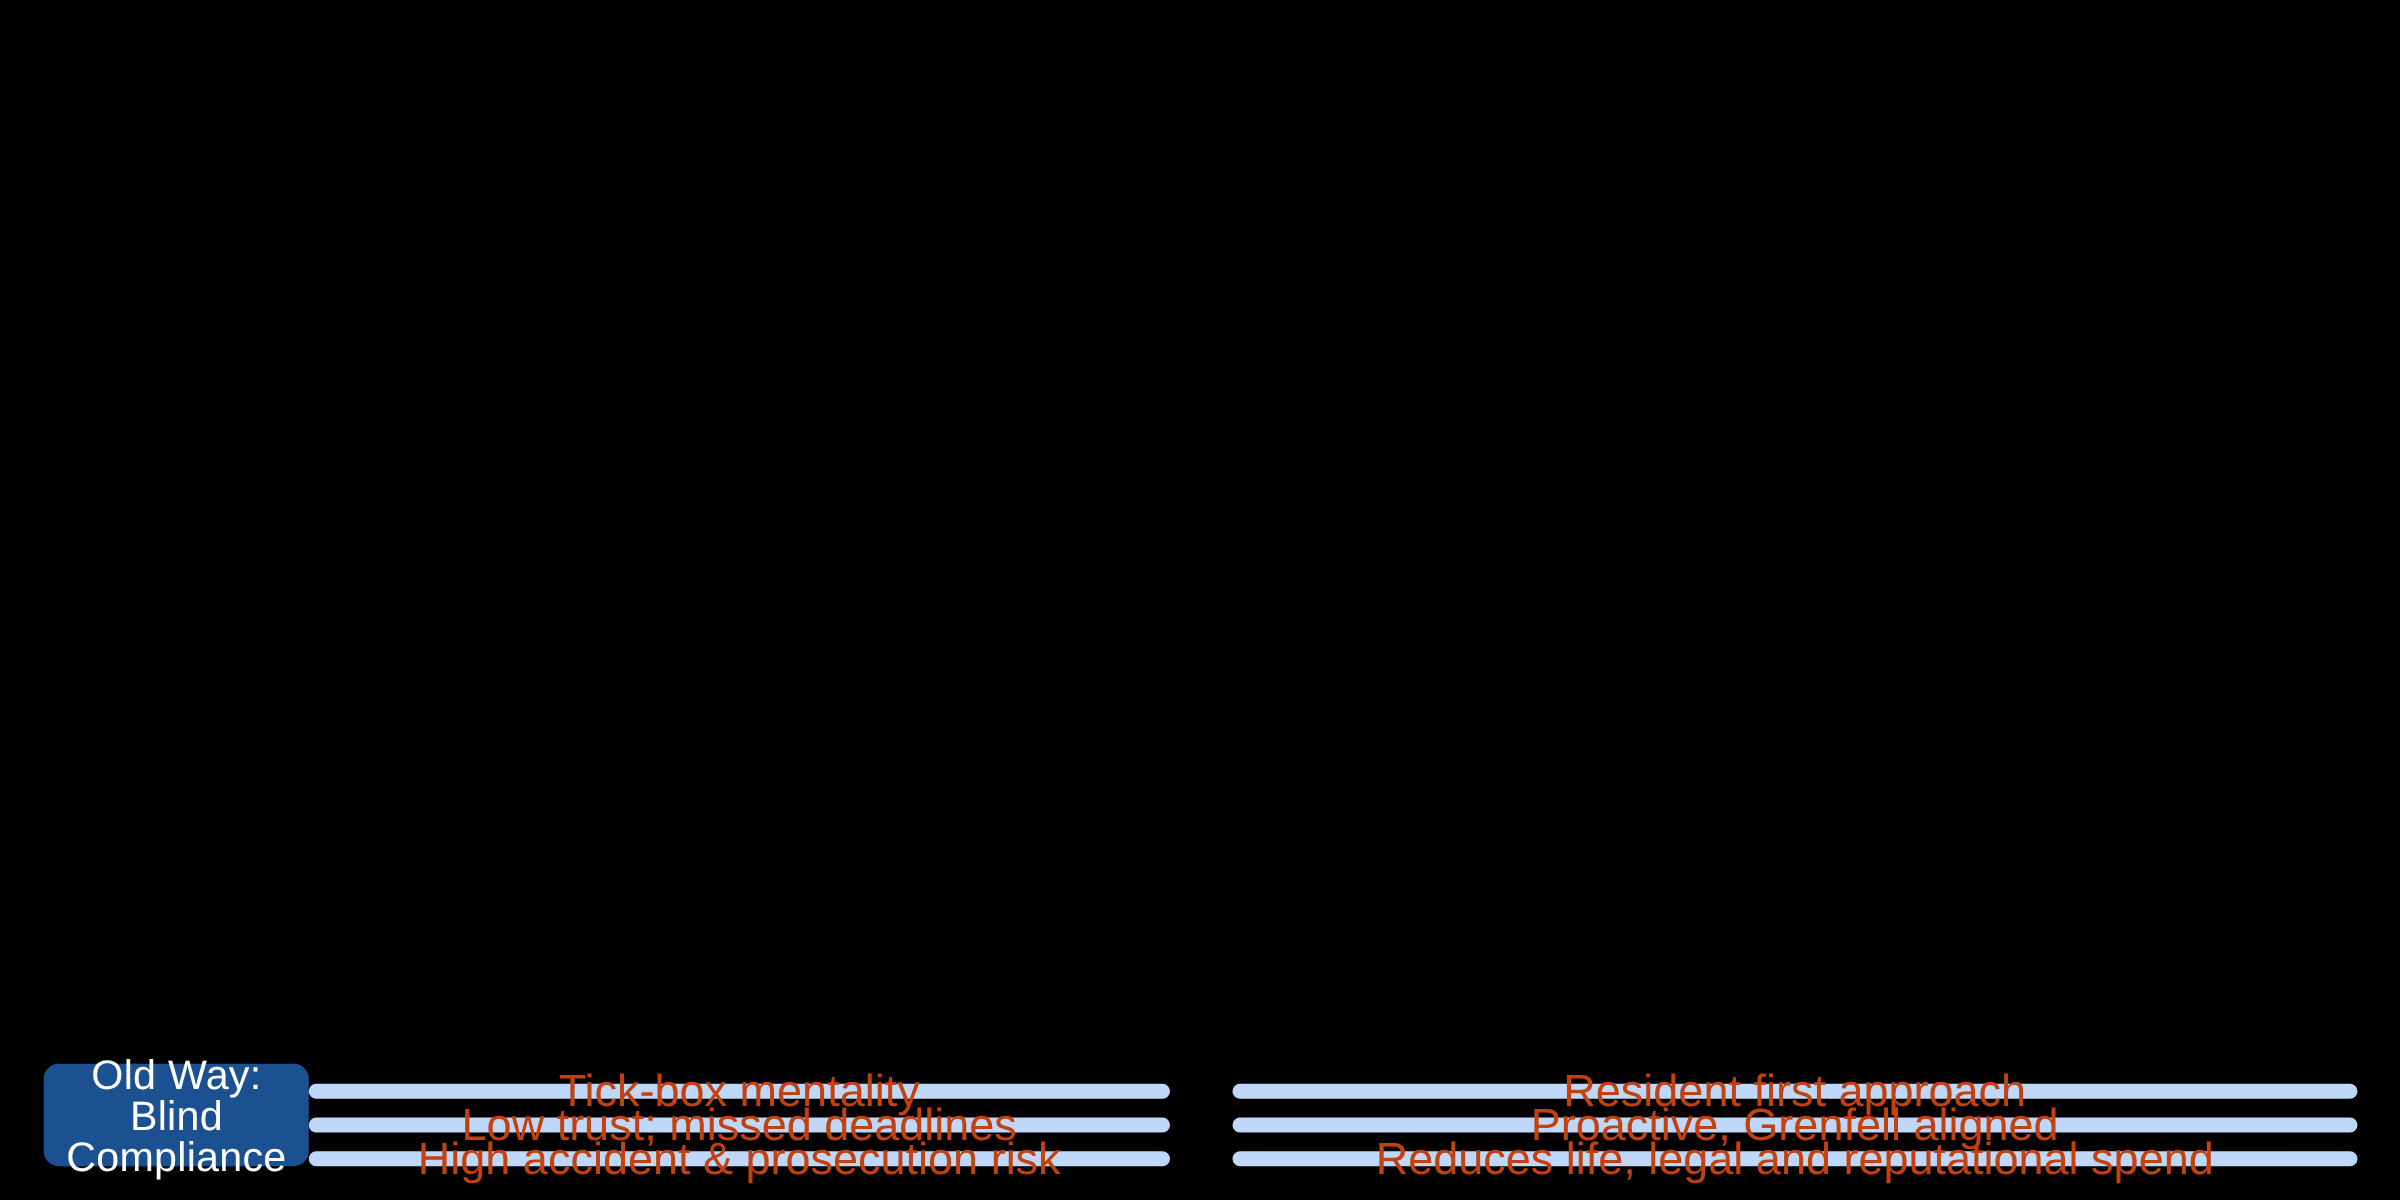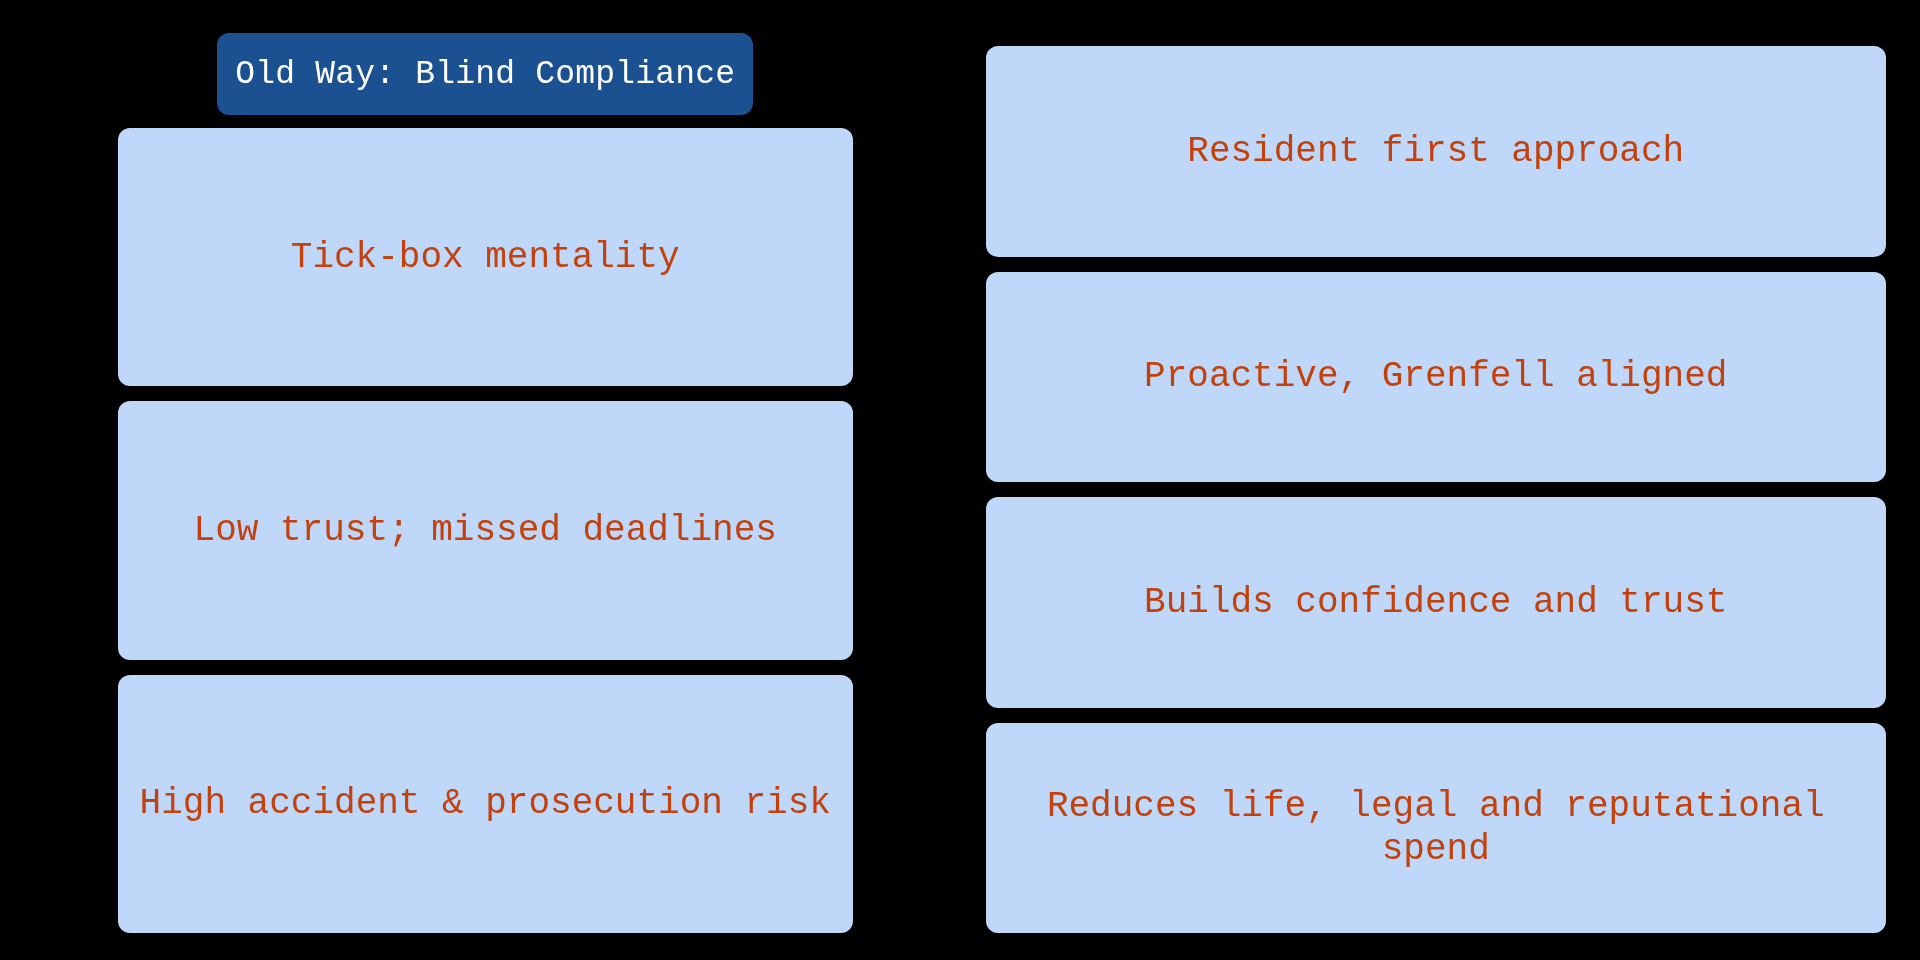--- a/index.html
+++ b/index.html
@@ -24,24 +24,23 @@
     flex-direction: row;
     justify-content: flex-start;
     align-items: stretch;
     padding: 33px 34px 27px 35px;
     gap: 50px;
   }
 
   .column {
     flex: 1 1 0;
     display: flex;
-    flex-direction: column;
-    align-items: center;
+    flex-direction: row;
+    align-items: flex-end;
     min-width: 0;
-    font-family: Liberation Mono, monospace;
   }
 
   .col-header {
     height: 82px;
     flex: 0 0 82px;
     background: #1B5091;
     border-radius: 12px;
     display: flex;
     align-items: center;
     justify-content: center;
@@ -107,21 +106,18 @@
 
   <div class="column">
     <div class="cells">
       <div class="cell">
         <span class="cell-text">Resident first approach</span>
       </div>
       <div class="cell">
         <span class="cell-text">Proactive, Grenfell aligned</span>
       </div>
       <div class="cell">
-        <span class="cell-text">Builds confidence and trust</span>
-      </div>
-      <div class="cell">
         <span class="cell-text">Reduces life, legal and reputational spend</span>
       </div>
     </div>
   </div>
 
 </div>
 
 </body></html>

